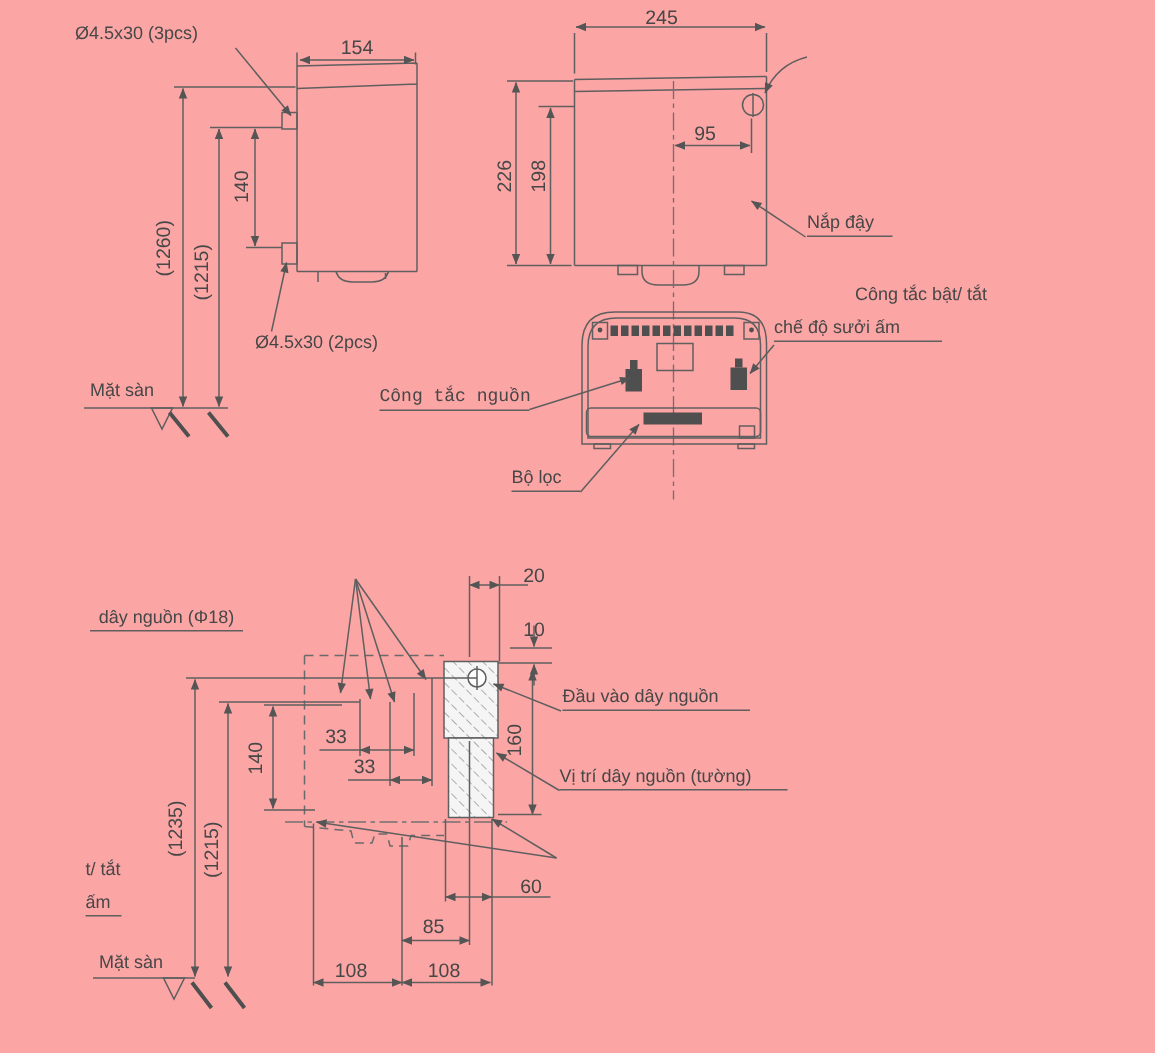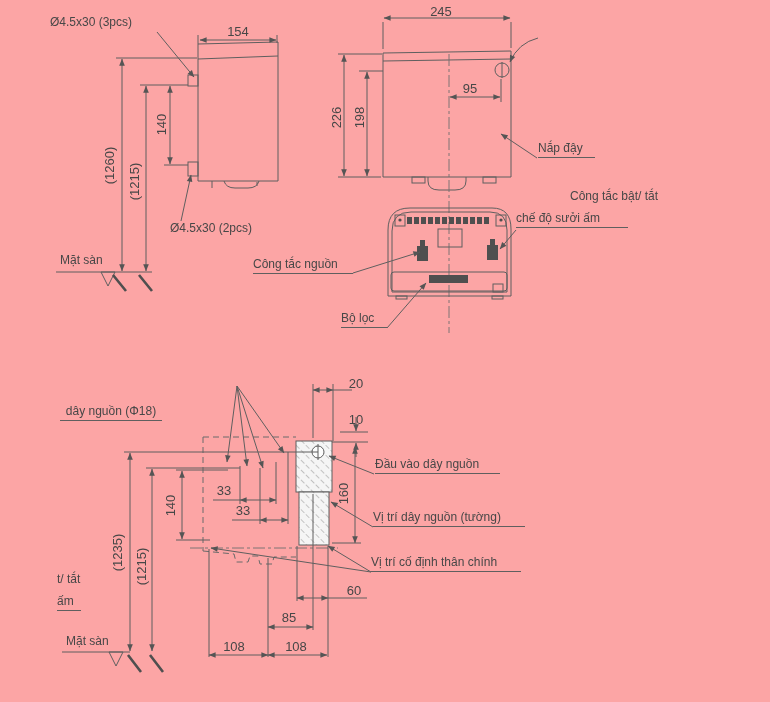--- a/index.html
+++ b/index.html
@@ -187,35 +187,34 @@
 <div class="lbl" style="left:60px;top:253px;">Mặt sàn</div>
 
 <div class="lbl num" style="left:421px;top:4px;width:40px;">245</div>
 <div class="lbl num" style="left:458px;top:81px;width:24px;">95</div>
 <div class="lbl rot" style="left:322px;top:110px;width:28px;">226</div>
 <div class="lbl rot" style="left:345px;top:110px;width:28px;">198</div>
 <div class="lbl u" style="left:538px;top:141px;width:57px;">Nắp đậy</div>
 
 <div class="lbl" style="left:523px;top:189px;margin-left:47px;">Công tắc bật/ tắt</div>
 <div class="lbl u" style="left:516px;top:211px;width:112px;">chế độ sưởi ấm</div>
-<div class="lbl u" style="left:253px;top:257px;width:100px;">Công tắc nguồn</div>
+<div class="lbl u" style="left:253px;top:257px;width:100px;font-family:Liberation Mono, monospace;">Công tắc nguồn</div>
 <div class="lbl u" style="left:341px;top:311px;width:46px;">Bộ lọc</div>
 
 <div class="lbl u" style="left:60px;top:404px;width:102px;text-align:center;">dây nguồn (Φ18)</div>
 <div class="lbl num" style="left:344px;top:376px;width:24px;">20</div>
 <div class="lbl num" style="left:346px;top:412px;width:20px;">10</div>
 <div class="lbl num" style="left:212px;top:483px;width:24px;">33</div>
 <div class="lbl num" style="left:231px;top:503px;width:24px;">33</div>
 <div class="lbl rot" style="left:156px;top:498px;width:28px;">140</div>
 <div class="lbl rot" style="left:95px;top:545px;width:44px;">(1235)</div>
 <div class="lbl rot" style="left:119px;top:559px;width:44px;">(1215)</div>
 <div class="lbl rot" style="left:329px;top:486px;width:28px;">160</div>
 <div class="lbl u" style="left:375px;top:457px;width:125px;">Đầu vào dây nguồn</div>
 <div class="lbl u" style="left:373px;top:510px;width:152px;">Vị trí dây nguồn (tường)</div>
-<div class="lbl u" style="left:371px;top:555px;width:150px;">Vị trí cố định thân chính</div>
 <div class="lbl" style="left:57px;top:572px;">t/ tắt</div>
 <div class="lbl u" style="left:57px;top:594px;width:24px;">ấm</div>
 <div class="lbl" style="left:66px;top:634px;">Mặt sàn</div>
 <div class="lbl num" style="left:343px;top:583px;width:22px;">60</div>
 <div class="lbl num" style="left:277px;top:610px;width:24px;">85</div>
 <div class="lbl num" style="left:219px;top:639px;width:30px;">108</div>
 <div class="lbl num" style="left:281px;top:639px;width:30px;">108</div>
 
 </div>
 

